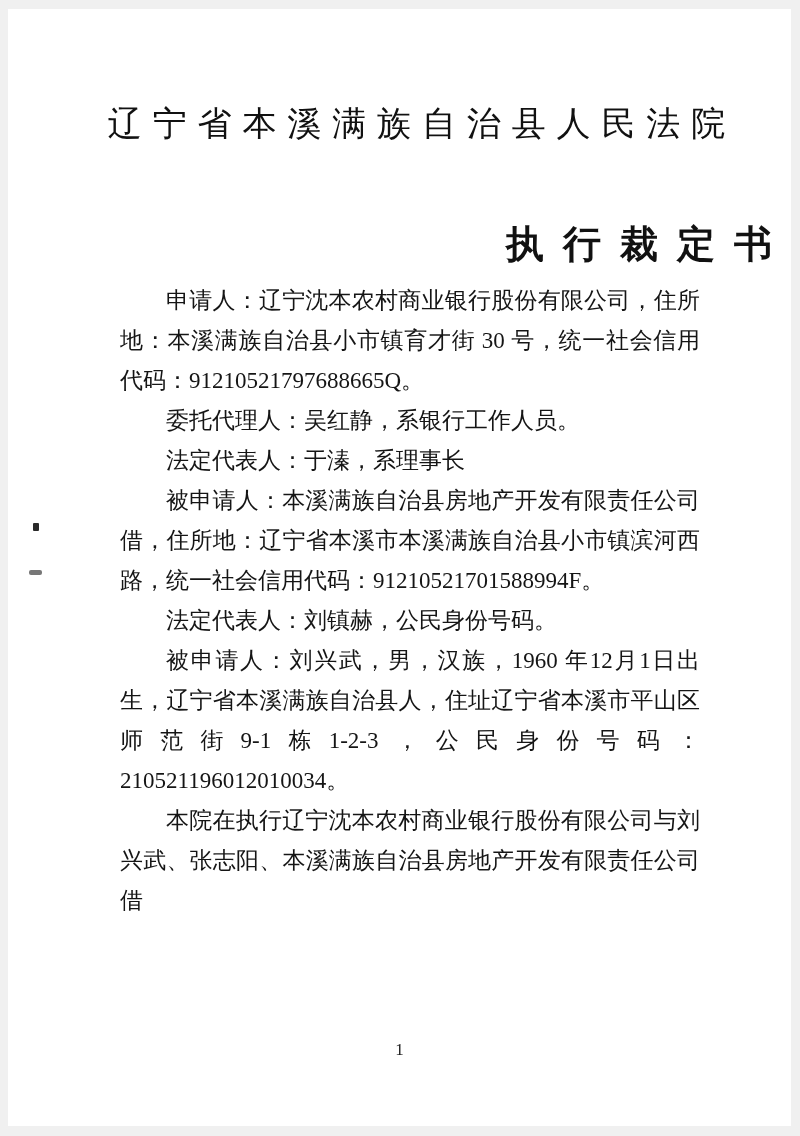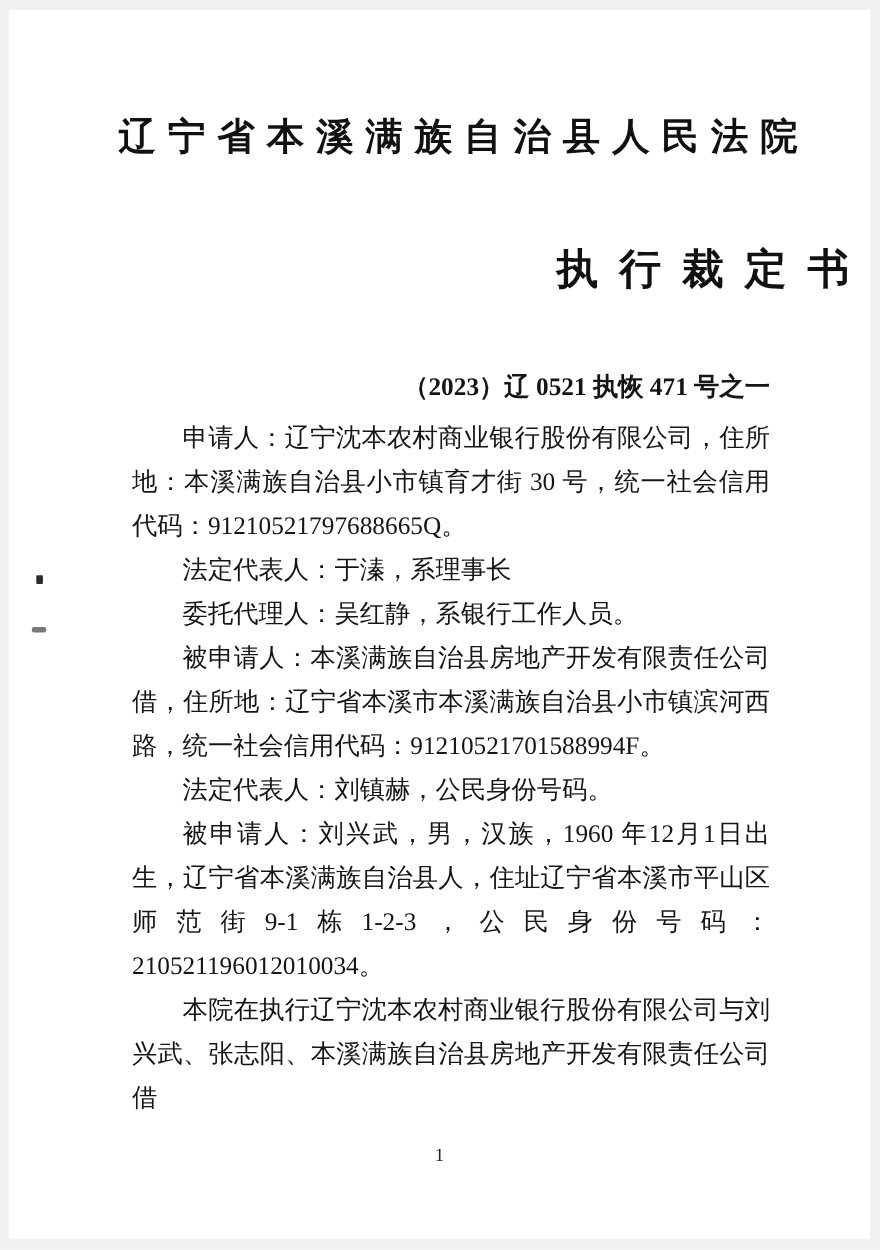--- a/index.html
+++ b/index.html
@@ -19,21 +19,21 @@
     left: 8px;
     top: 9px;
     width: 783px;
     height: 1117px;
     background: #ffffff;
   }
   .court-name {
     margin-top: 92px;
     text-align: center;
     font-size: 34px;
-    font-weight: bold;
+    font-weight: normal;
     letter-spacing: 0.32em;
     text-indent: 0.32em;
     white-space: nowrap;
     color: #111111;
     padding-left: 34px;
   }
   .doc-title {
     margin-top: 72px;
     text-align: right;
     font-size: 38px;
@@ -93,26 +93,25 @@
 </style>
 </head>
 <body>
 
 <div class="page">
 
   <div class="court-name">辽宁省本溪满族自治县人民法院</div>
 
   <div class="doc-title">执行裁定书</div>
 
-  <div class="case-number">（2023）辽 0521 执恢 471 号之一</div>
 
   <div class="doc-body">
       <p>申请人：辽宁沈本农村商业银行股份有限公司，住所地：本溪满族自治县小市镇育才街 30 号，统一社会信用代码：91210521797688665Q。</p>
+      <p>委托代理人：吴红静，系银行工作人员。</p>
       <p>法定代表人：于溱，系理事长</p>
-      <p>委托代理人：吴红静，系银行工作人员。</p>
       <p>被申请人：本溪满族自治县房地产开发有限责任公司借，住所地：辽宁省本溪市本溪满族自治县小市镇滨河西路，统一社会信用代码：91210521701588994F。</p>
       <p>法定代表人：刘镇赫，公民身份号码。</p>
       <p>被申请人：刘兴武，男，汉族，1960 年12月1日出生，辽宁省本溪满族自治县人，住址辽宁省本溪市平山区师范街9-1栋1-2-3，公民身份号码：210521196012010034。</p>
       <p>本院在执行辽宁沈本农村商业银行股份有限公司与刘兴武、张志阳、本溪满族自治县房地产开发有限责任公司借</p>
     </div>
 
   <div class="page-number">1</div>
 
   <div class="artifact-dot"></div>
 

